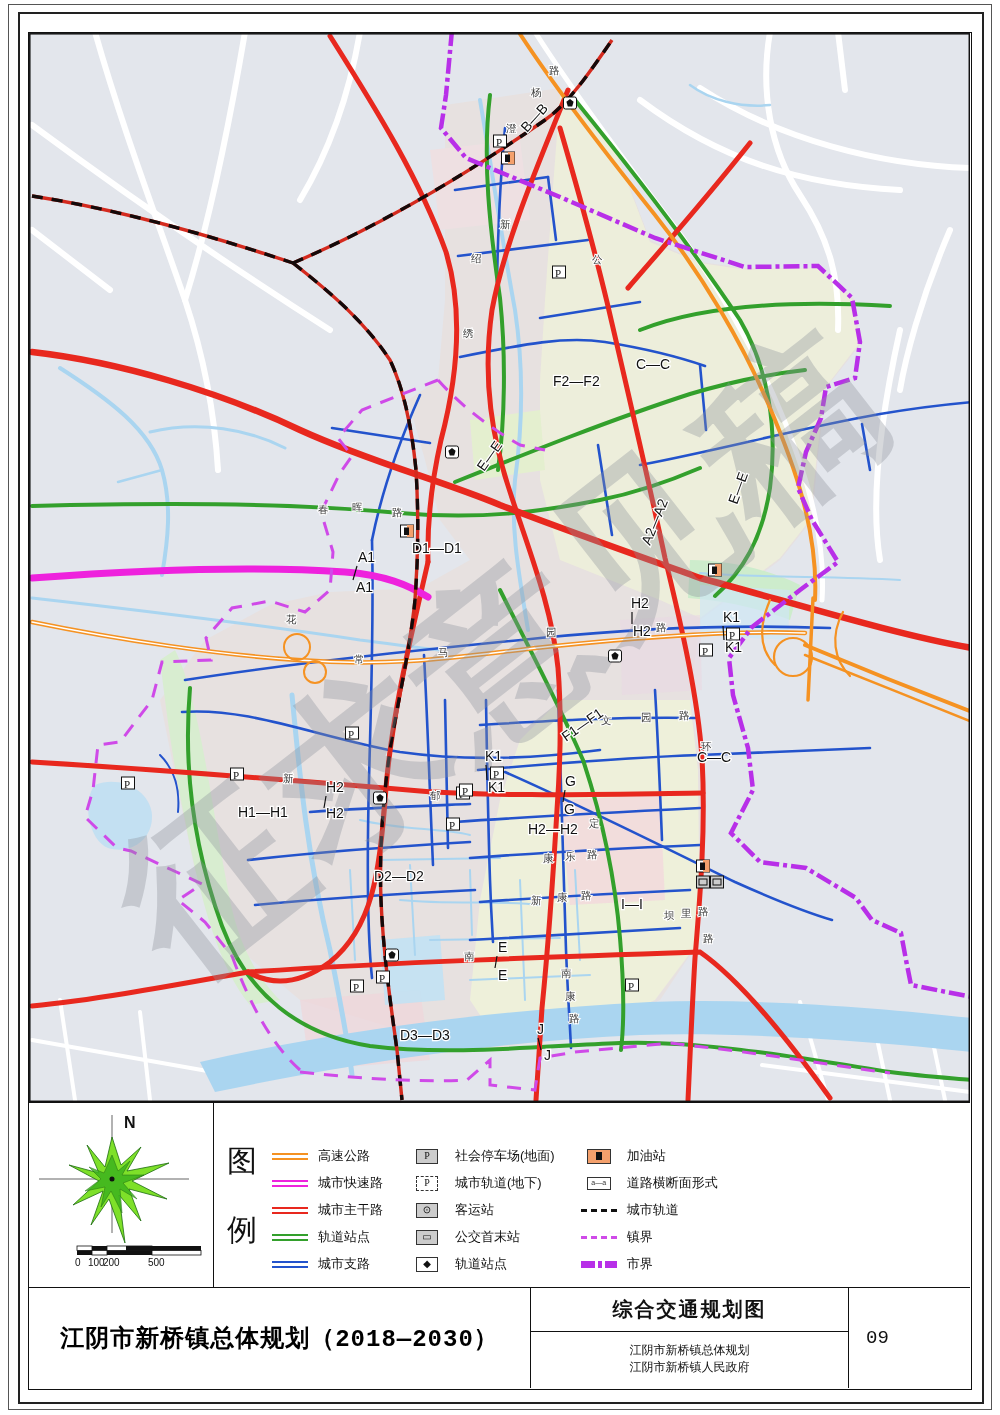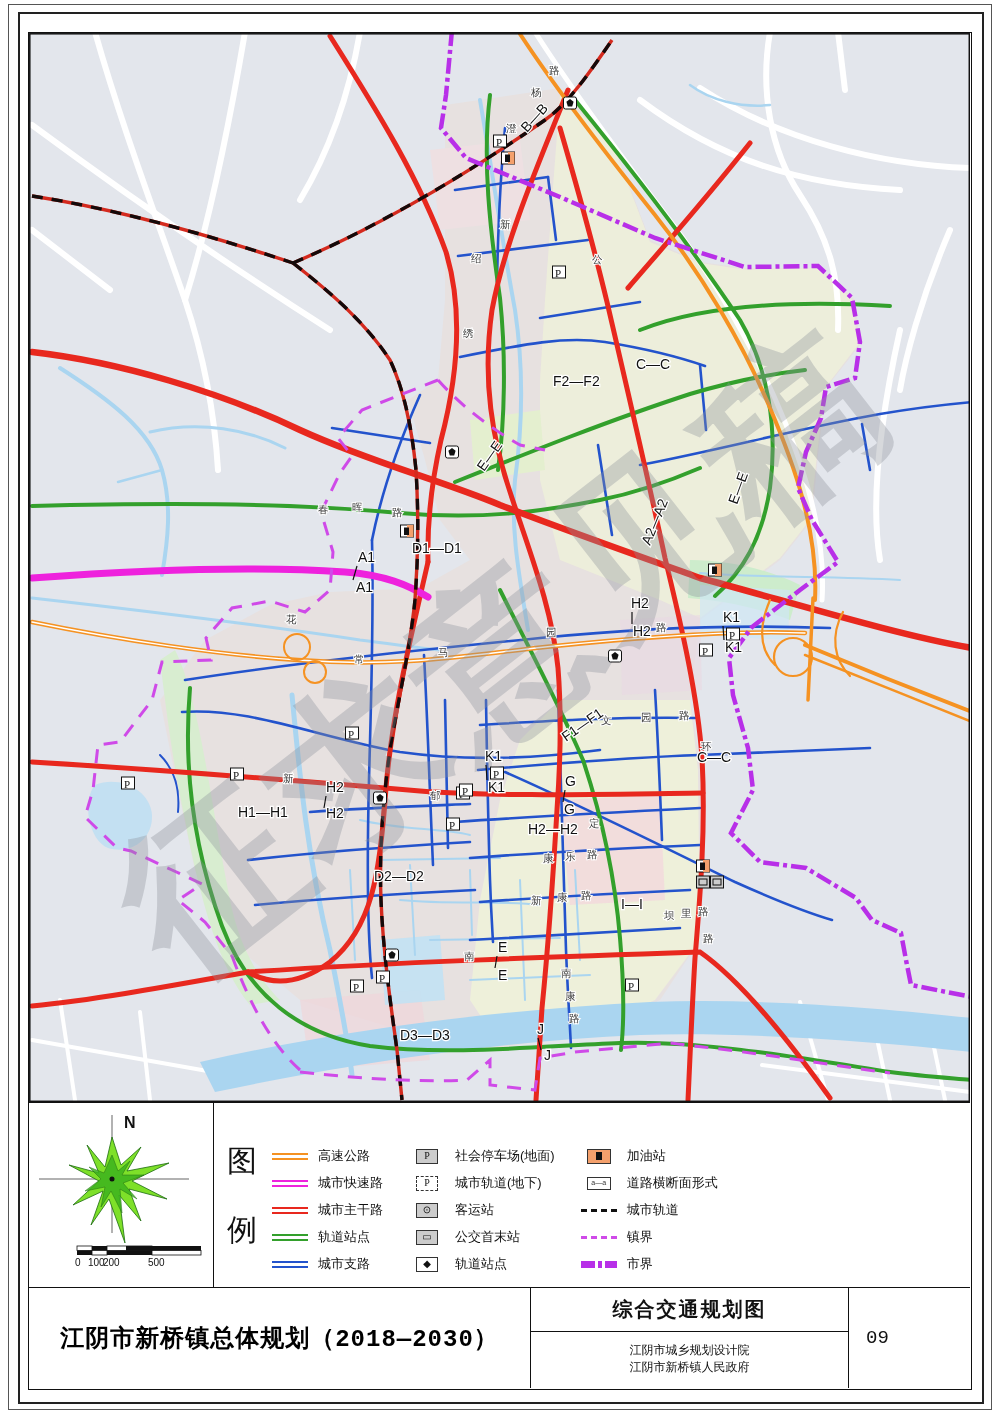--- a/index.html
+++ b/index.html
@@ -551,21 +551,21 @@
             </div>
         </div>
       </div>
     </div>
 
     <div class="titlebar">
       <div class="tb-cell tb-left">江阴市新桥镇总体规划（2018—2030）</div>
       <div class="tb-cell tb-mid">
         <div class="tm-top">综合交通规划图</div>
         <div class="tm-bot">
-          <span>江阴市城乡规划设计院</span>
+          <span>江阴市新桥镇总体规划</span>
           <span>江阴市新桥镇人民政府</span>
         </div>
       </div>
       <div class="tb-cell tb-no">09</div>
     </div>
 
   </div>
 </div>
 
 </body></html>

